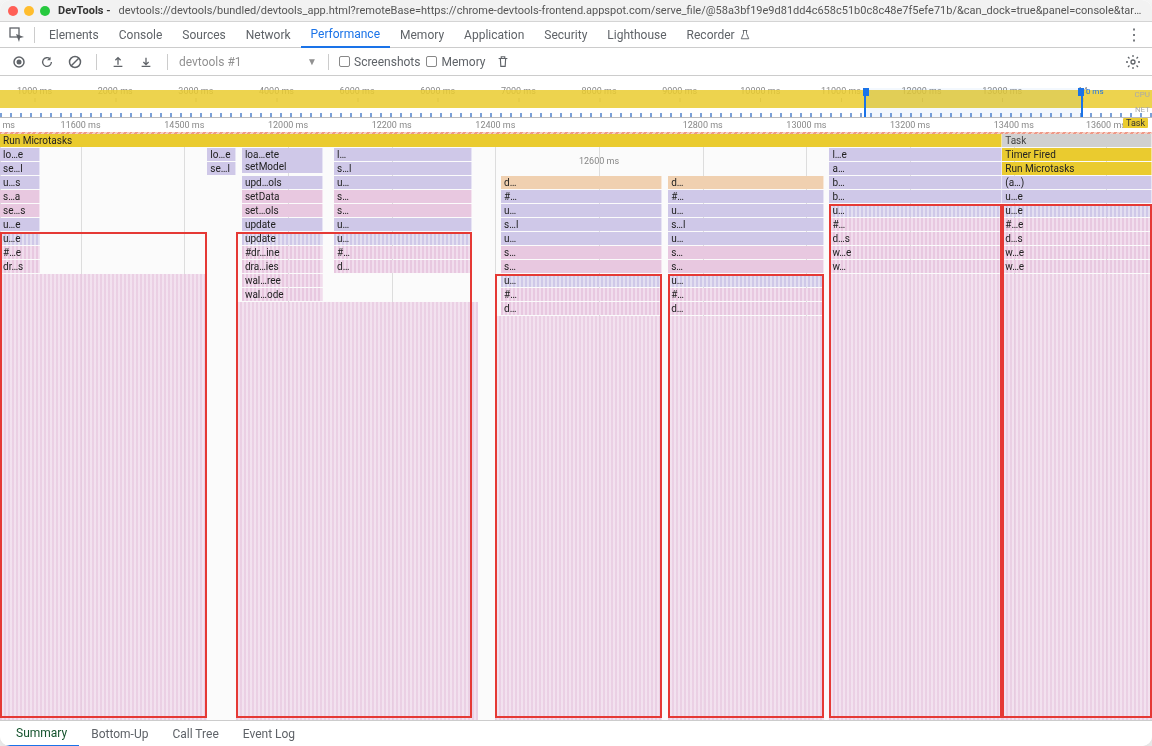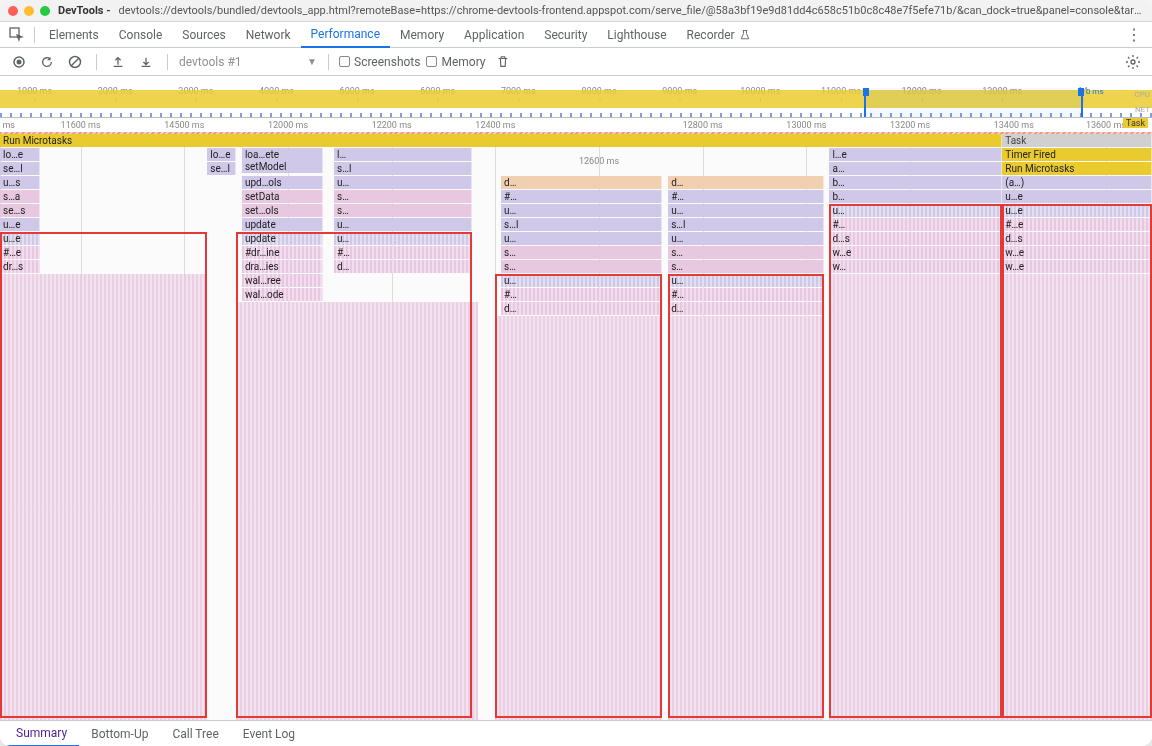--- a/index.html
+++ b/index.html
@@ -135,21 +135,21 @@
     display:flex;
     align-items:center;
     gap:0;
     border-top:1px solid #ccc;
     font-size:12px;
     padding:0 4px;
     color:#5f6368;
     background:#fff;
   }
   .bottom .btab { padding:0 12px; height:26px; display:flex; align-items:center; cursor:pointer;}
-  .bottom .btab.active { color:#4c1d95; border-bottom:2px solid #1a73e8;}
+  .bottom .btab.active { color:#14532d; border-bottom:2px solid #1a73e8;}
 
   svg { display:block; }
 </style>
 </head>
 <body>
 
 <div class="titlebar">
   <div class="traffic">
     <div class="tl r"></div>
     <div class="tl y"></div>

